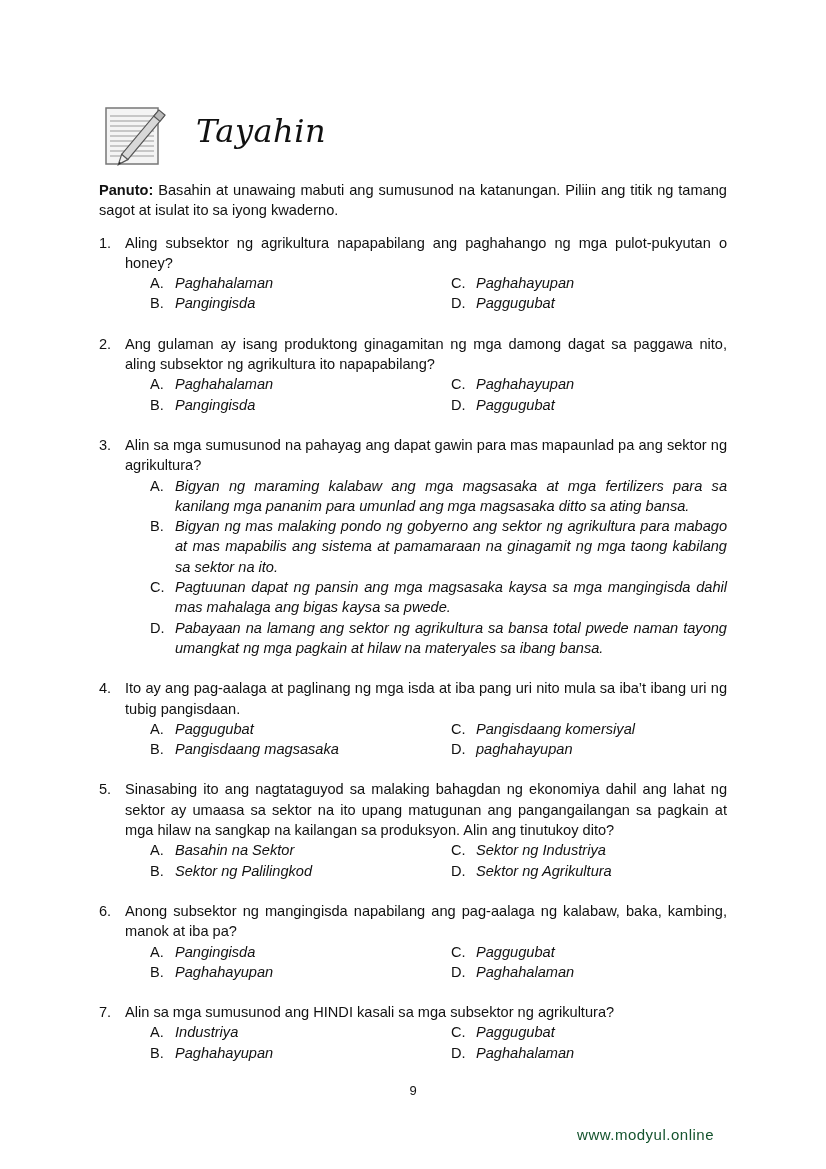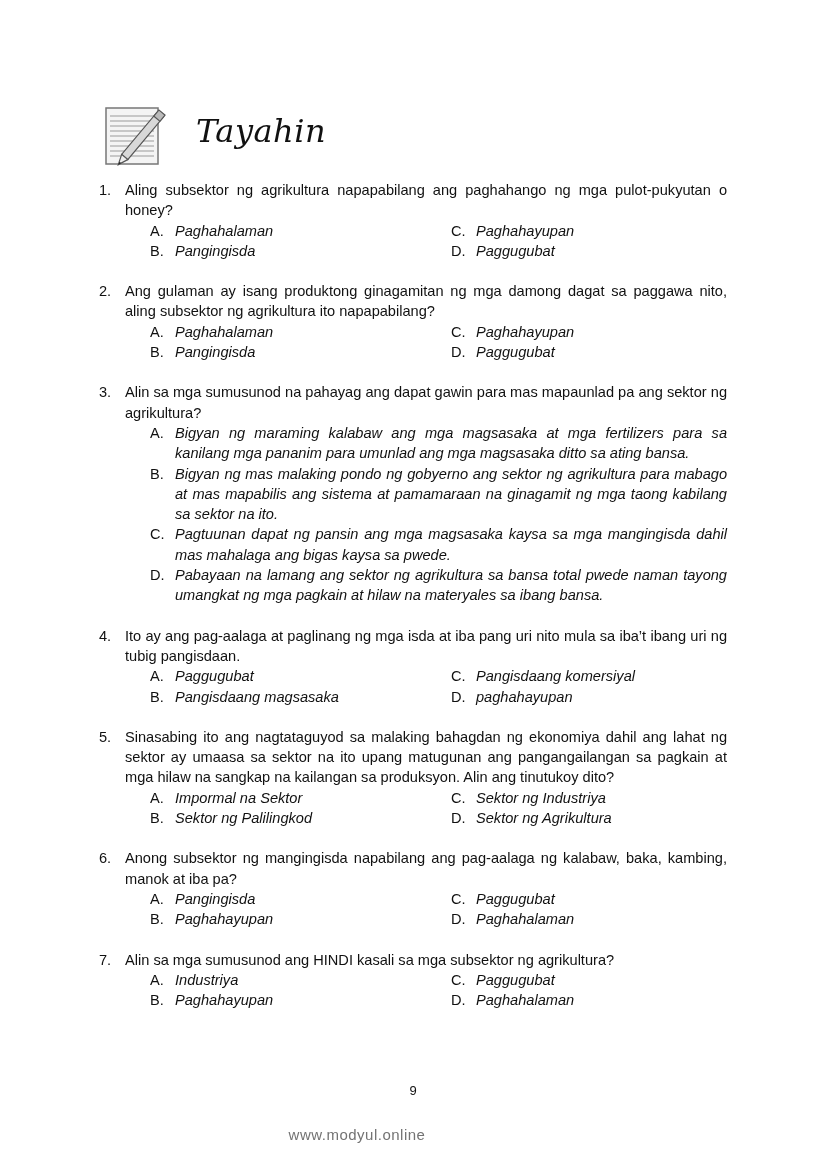--- a/index.html
+++ b/index.html
@@ -16,22 +16,22 @@
   .qrow { display: flex; }
   .qnum { width: 26px; flex: none; }
   .qtext { flex: 1; text-align: justify; }
   .opts2 { margin-left: 51px; display: grid; grid-template-columns: 301px 1fr; }
   .opt { display: flex; }
   .olet { width: 25px; flex: none; }
   .otext { flex: 1; font-style: italic; }
   .opts1 { margin-left: 51px; }
   .opts1 .otext { text-align: justify; }
   .pagenum { position: absolute; left: 0; width: 826px; top: 1083px; text-align: center; font-size: 13px; }
-  .watermark { position: absolute; left: 0; width: 714px; top: 1126px; text-align: center; font-size: 15px;
-               color: #737373; letter-spacing: 0.5px; }
+  .watermark { position: absolute; left: 0; width: 714px; top: 1126px; text-align: right; font-size: 15px;
+               color: #14532d; letter-spacing: 0.5px; }
 </style>
 </head>
 <body>
 
 <div class="header">
   <div class="icon-box">
     <svg width="72" height="64" viewBox="0 0 72 64">
       <rect x="2" y="6" width="52" height="56" fill="#f4f4f4" stroke="#777" stroke-width="1.5"></rect>
       <g stroke="#9a9a9a" stroke-width="1">
         <line x1="6" y1="14" x2="50" y2="14"></line>
@@ -49,20 +49,21 @@
         <rect x="60" y="28" width="8" height="8" fill="#bbb" stroke="#555" stroke-width="1.2"></rect>
         <polygon points="10,28 0,32 10,36" fill="#eee" stroke="#555" stroke-width="1.2"></polygon>
         <polygon points="3,31 0,32 3,33" fill="#222"></polygon>
       </g>
     </svg>
   </div>
 </div>
 <div class="title">Tayahin</div>
 
 <div class="content">
+  <div class="instr"><b>Panuto:</b><span> Basahin at unawaing mabuti ang sumusunod na katanungan. Piliin ang titik ng tamang sagot at isulat ito sa iyong kwaderno.</span></div>
 
   <div id="questions">
       <div class="q">
         <div class="qrow">
           <span class="qnum">1.</span>
           <span class="qtext">Aling subsektor ng agrikultura napapabilang ang paghahango ng mga pulot-pukyutan o honey?</span>
         </div>
         <div class="opts2">
           <div class="opt">
             <span class="olet">A.</span>
@@ -155,21 +156,21 @@
         </div>
       </div>
       <div class="q">
         <div class="qrow">
           <span class="qnum">5.</span>
           <span class="qtext">Sinasabing ito ang nagtataguyod sa malaking bahagdan ng ekonomiya dahil ang lahat ng sektor ay umaasa sa sektor na ito upang matugunan ang pangangailangan sa pagkain at mga hilaw na sangkap na kailangan sa produksyon. Alin ang tinutukoy dito?</span>
         </div>
         <div class="opts2">
           <div class="opt">
             <span class="olet">A.</span>
-            <span class="otext">Impormal na Sektor</span>
+            <span class="otext">Basahin na Sektor</span>
           </div>
           <div class="opt">
             <span class="olet">C.</span>
             <span class="otext">Sektor ng Industriya</span>
           </div>
           <div class="opt">
             <span class="olet">B.</span>
             <span class="otext">Sektor ng Palilingkod</span>
           </div>
           <div class="opt">

